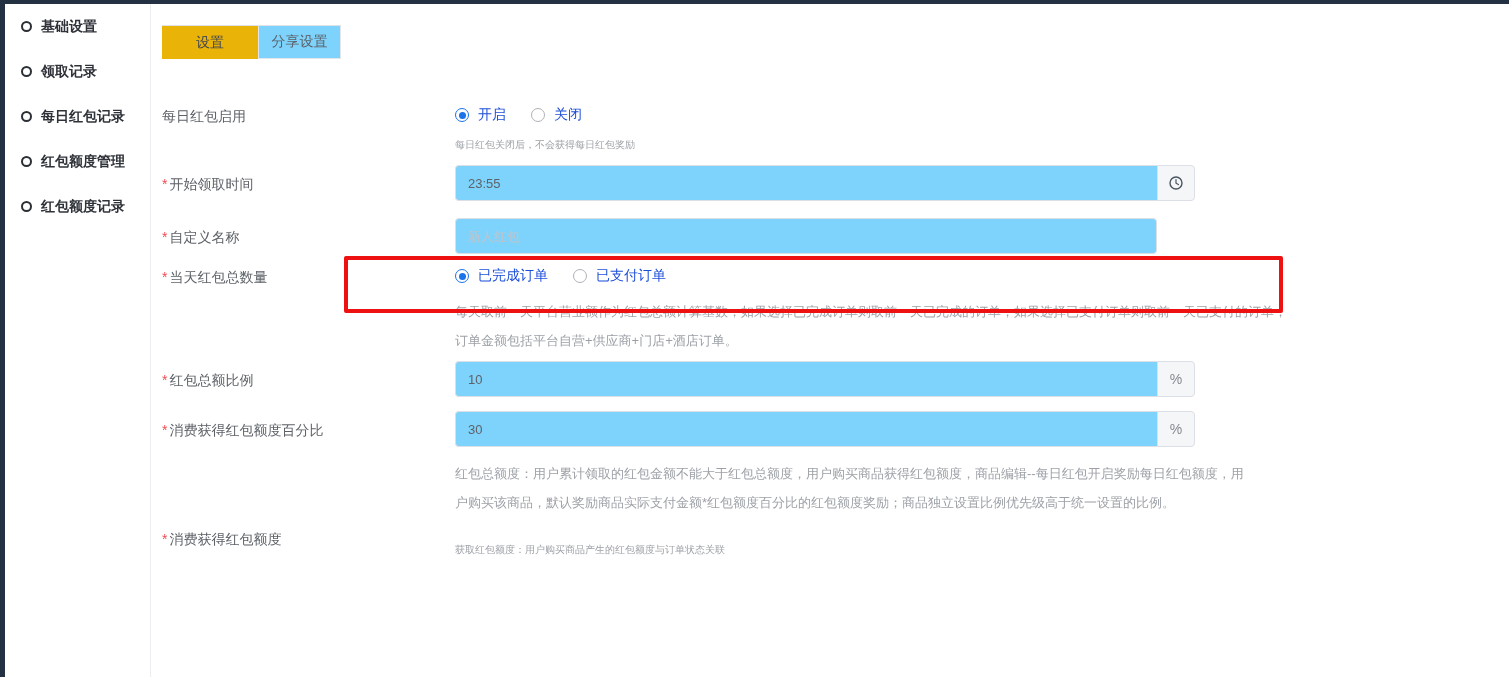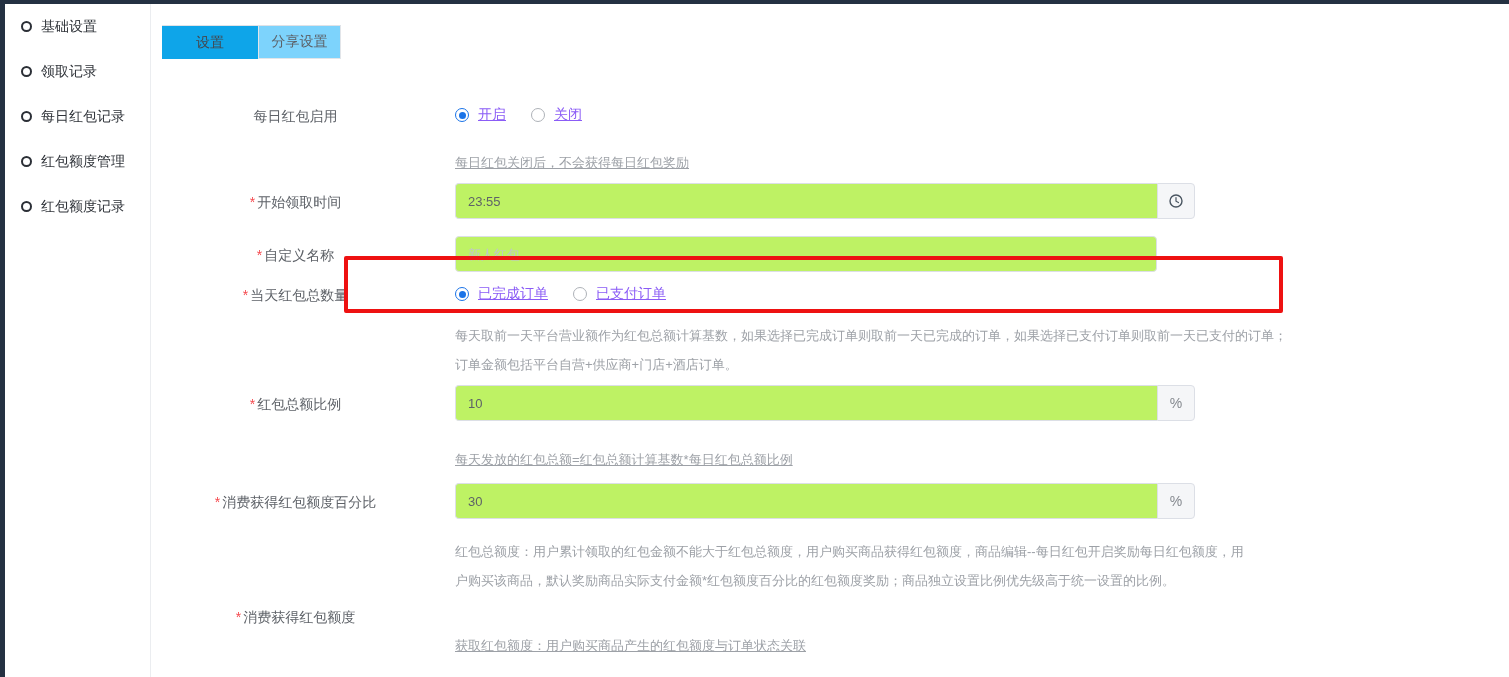--- a/index.html
+++ b/index.html
@@ -7,52 +7,52 @@
   body {
     position:relative; background:#fff; overflow:hidden;
     font-family:"Liberation Sans","DejaVu Sans",sans-serif;
     color:#303133;
   }
   .top-strip { position:absolute; top:0; left:0; width:100%; height:4px; background:var(--frame,#243142); z-index:5; }
   .left-strip { position:absolute; top:0; left:0; width:5px; height:100%; background:var(--frame,#243142); z-index:5; }
 
   
   .sidebar { position:absolute; left:5px; top:4px; bottom:0; width:146px; background:#fff; border-right:1px solid #ebedf0; }
-  .side-item { display:flex; align-items:center; height:45px; padding-left:16px; cursor:pointer; font-size:14px; color:#2f3339; }
+  .side-item { display:flex; align-items:center; height:45px; padding-left:16px; cursor:pointer; font-size:14px; color:#2f3339;font-weight:bold; }
   .side-item .circle { width:11px; height:11px; border:2px solid #2b2f36; border-radius:50%; flex:none; margin-right:9px; background:#fff; }
 
   
   .main { position:absolute; left:152px; top:4px; right:0; bottom:0; background:#fff; }
   .tabbar { display:inline-flex; margin:21px 0 0 10px; border-top:1px solid #dfe2e7; }
   .tab { height:33px; display:flex; align-items:center; justify-content:center; font-size:14px; cursor:pointer; }
-  .tab.active { width:96px; background:#0ea5e9; color:#44484e; }
+  .tab.active { width:96px; background:#eab308; color:#44484e; }
   .tab.inactive { width:83px; background:#7dd3fc; color:#5c6066; border:1px solid #e2e5e9; border-top:none; }
 
   .form { margin-left:10px; margin-top:47px; }
   .row { display:flex; align-items:flex-start; }
-  .lbl { width:293px; flex:none; text-align:center; padding-right:26px; font-size:14px; color:#5e6268; line-height:18px; white-space:nowrap; }
+  .lbl { width:293px; flex:none; text-align:left; padding-right:26px; font-size:14px; color:#5e6268; line-height:18px; white-space:nowrap; }
   .row.rtype-input .lbl { padding-top:10px; }
   .row.rtype-radio .lbl { padding-top:1px; }
   .req { color:#f5484d; font-style:normal; margin-right:2px; }
   .ctrl { flex:1; min-width:0; }
 
-  .radios { display:flex; align-items:center; height:18px; font-size:14px; color:#8b5cf6;text-decoration:underline; }
+  .radios { display:flex; align-items:center; height:18px; font-size:14px; color:#1d4ed8; }
   .radio-item { display:flex; align-items:center; cursor:pointer; margin-right:25px; }
   .rdot { width:14px; height:14px; border:1px solid #aeb2b8; border-radius:50%; background:#fff; position:relative; flex:none; margin-right:9px; }
   .radio-item.selected .rdot { border-color:var(--accent,#1a73e8); }
   .radio-item.selected .rdot::after { content:""; position:absolute; left:2.5px; top:2.5px; right:2.5px; bottom:2.5px; border-radius:50%; background:var(--accent,#1a73e8); }
 
   .igroup { display:flex; width:740px; }
-  .tinput { width:702px; height:36px; border:1px solid #dcdfe6; border-radius:4px; padding:0 12px; font-size:13px; color:#5e6268; outline:none; background:#bef264; font-family:inherit; }
+  .tinput { width:702px; height:36px; border:1px solid #dcdfe6; border-radius:4px; padding:0 12px; font-size:13px; color:#5e6268; outline:none; background:#7dd3fc; font-family:inherit; }
   .tinput::placeholder { color:#c0c4cc; }
   .igroup.with-append .tinput { border-radius:4px 0 0 4px; border-right:none; }
   .append { width:38px; height:36px; flex:none; background:#f5f6f8; border:1px solid #dcdfe6; border-radius:0 4px 4px 0; display:flex; align-items:center; justify-content:center; color:#85898f; font-size:14px; }
 
-  .help { font-size:13px; color:#9da1a7; margin-top:30px; line-height:18px; white-space:nowrap;text-decoration:underline; }
-  .help-lines { margin-top:18px; font-size:13px; color:#9da1a7; white-space:nowrap; }
+  .help { font-size:10px; color:#9da1a7; margin-top:12px; line-height:18px; white-space:nowrap; }
+  .help-lines { margin-top:12px; font-size:13px; color:#9da1a7; white-space:nowrap; }
   .help-lines .line { line-height:29px; }
 
   
   .r0 { margin-bottom:11px; } .r1 { margin-bottom:17px; } .r2 { margin-bottom:13px; }
   .r3 { margin-bottom:23px; } .r4 { margin-bottom:6px; }  .r5 { margin-bottom:14px; }
   .r6 { margin-bottom:12px; } .r7 { margin-bottom:0; }
 
   .highlight-box { position:absolute; left:344px; top:256px; width:939px; height:57px; border:4px solid var(--highlight,#ee1111); border-radius:2px; pointer-events:none; z-index:9; }
 
   .icon-svg { display:block; }
@@ -156,21 +156,20 @@
       </div>
     </div>
 
     <div class="row rtype-input r5">
       <div class="lbl"><i class="req">*</i><span>红包总额比例</span></div>
       <div class="ctrl">
         <div class="igroup with-append">
           <input class="tinput" value="10" style="">
           <span class="append">%</span>
         </div>
-        <div class="help">每天发放的红包总额=红包总额计算基数*每日红包总额比例</div>
       </div>
     </div>
 
     <div class="row rtype-input r6">
       <div class="lbl"><i class="req">*</i><span>消费获得红包额度百分比</span></div>
       <div class="ctrl">
         <div class="igroup with-append">
           <input class="tinput" value="30" style="">
           <span class="append">%</span>
         </div>

